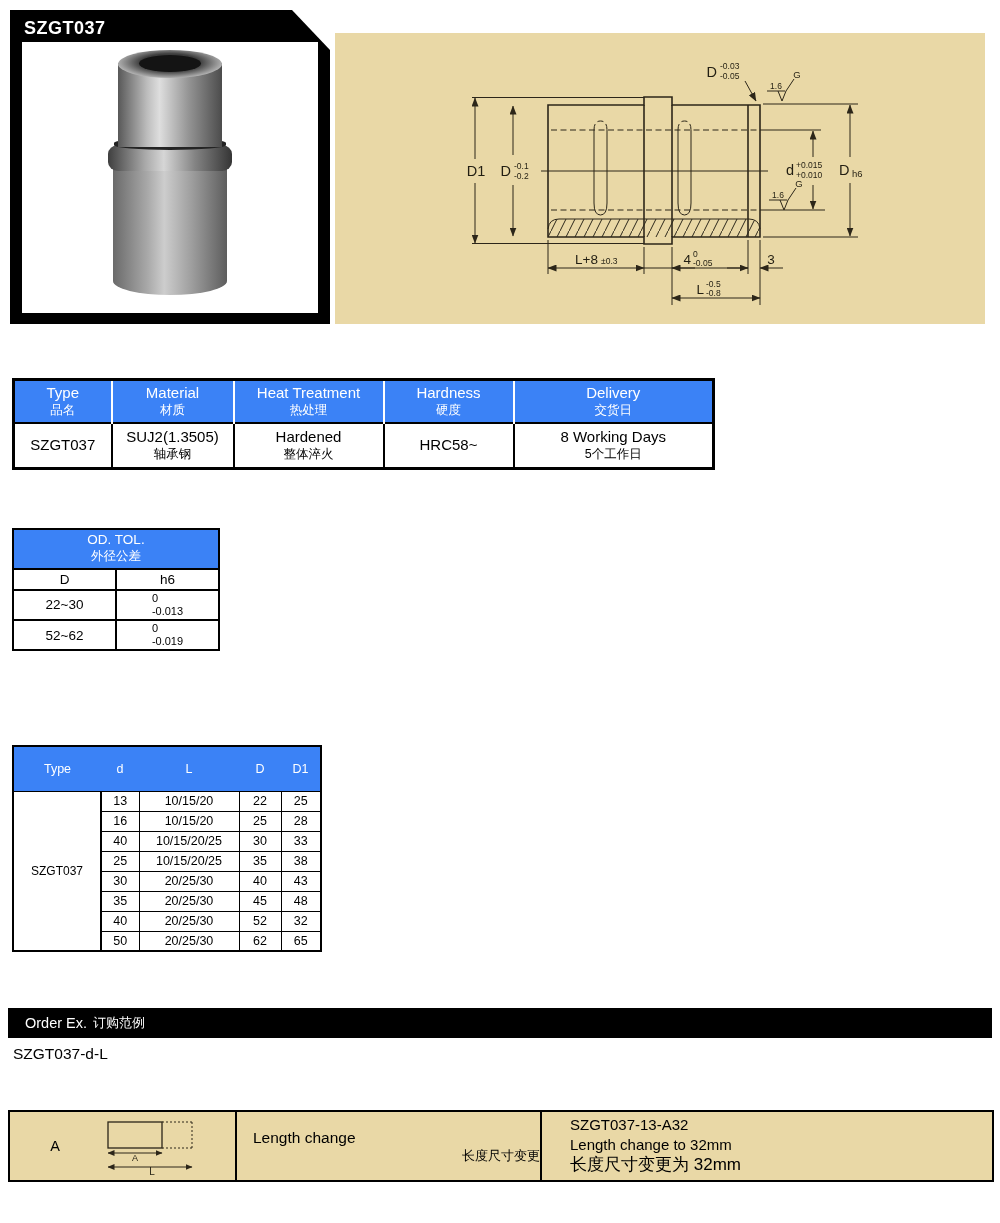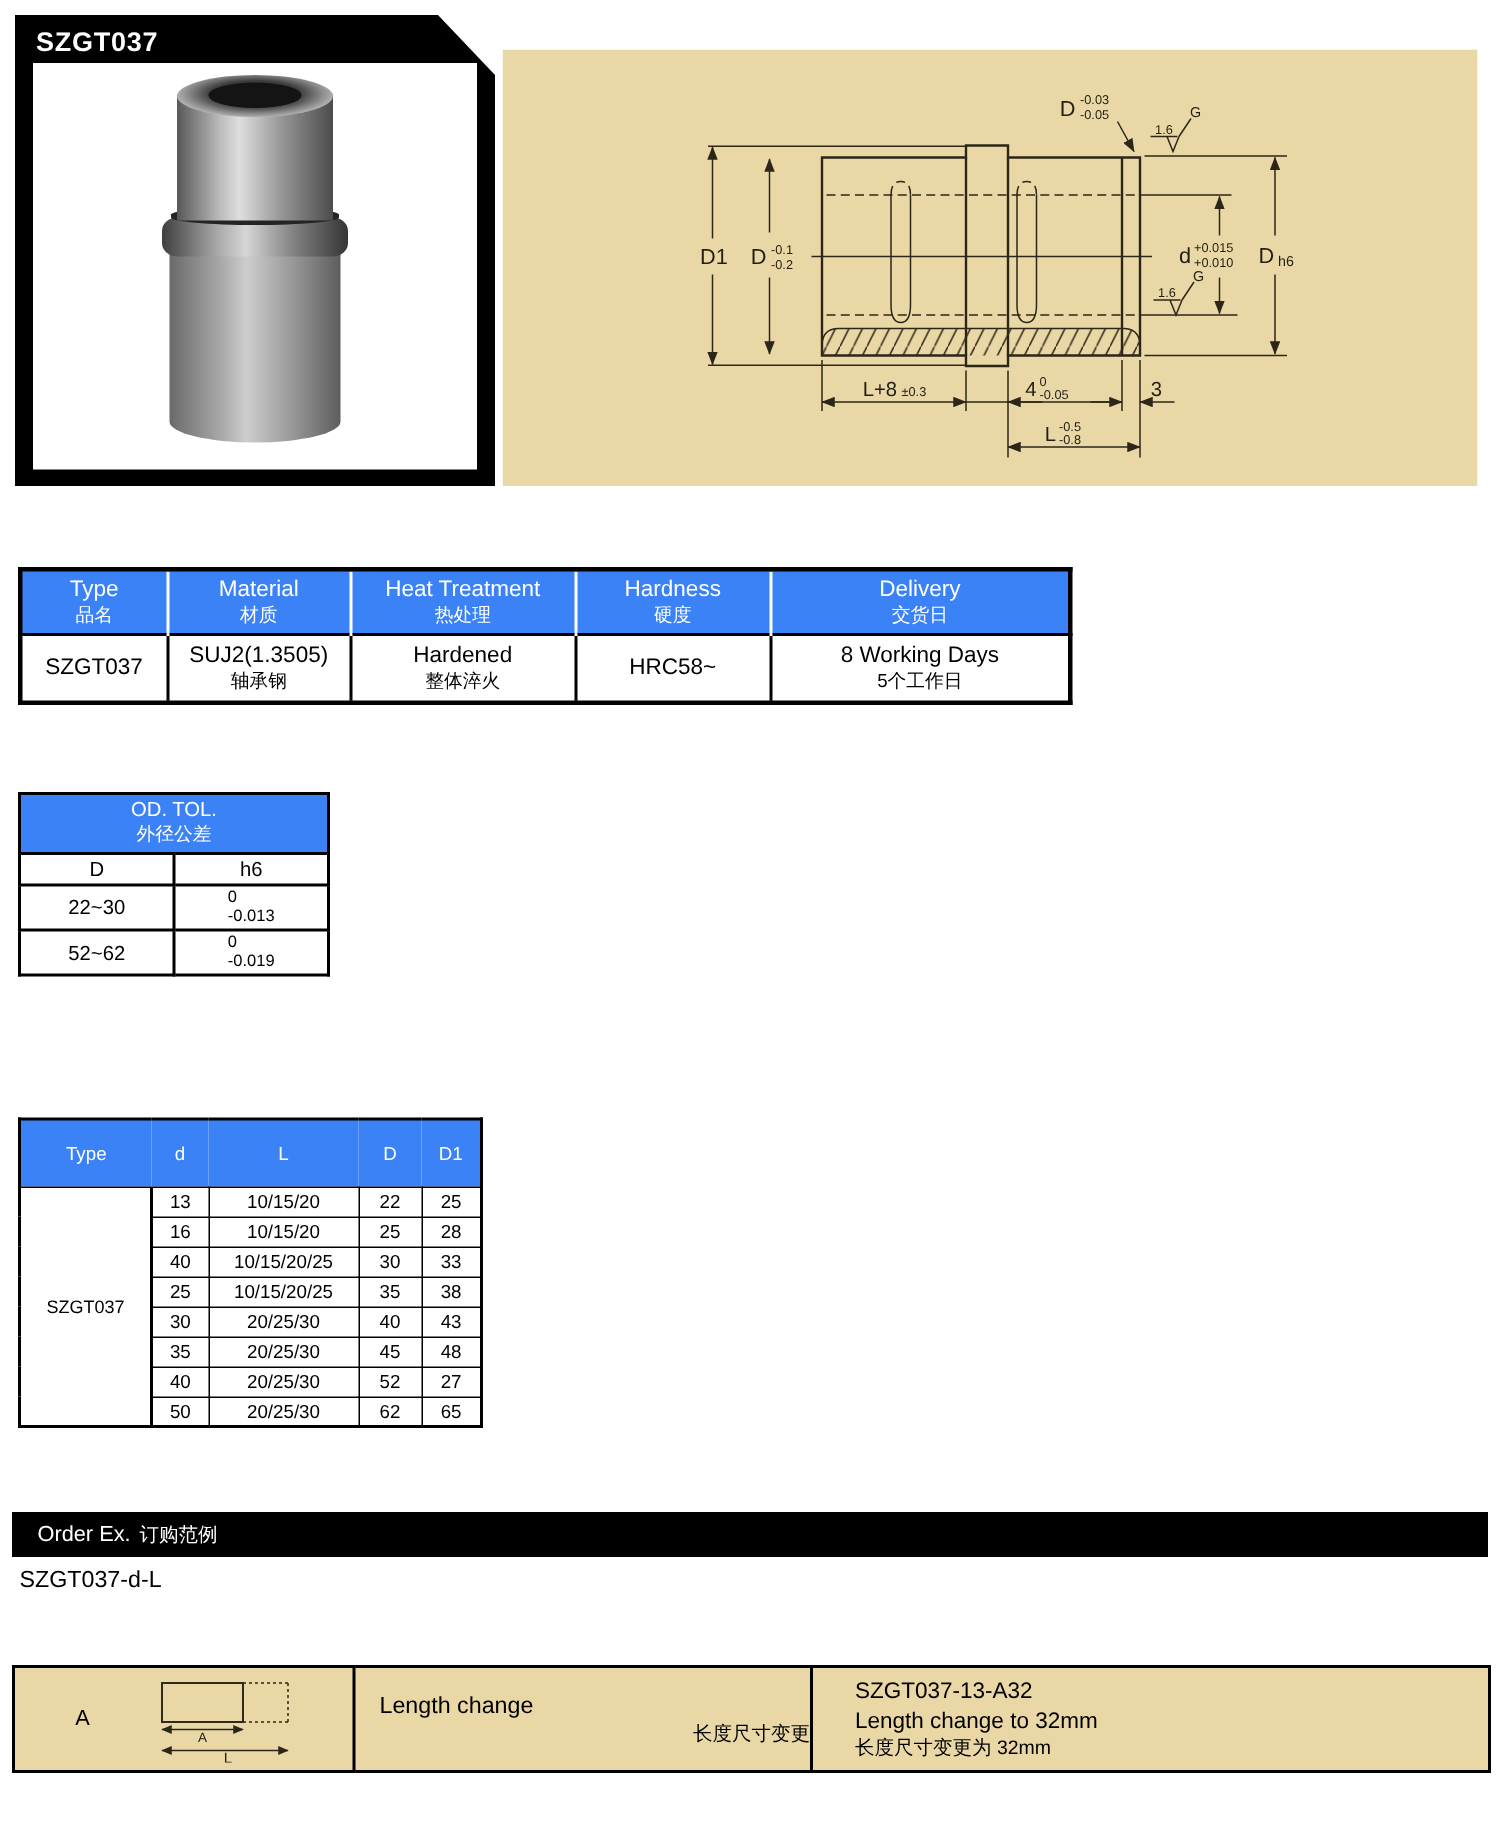--- a/index.html
+++ b/index.html
@@ -97,21 +97,21 @@
   .t-alt { position:absolute; left:8px; top:1110px; width:984px; border:2.5px solid #000; }
   .t-alt th { height:27px; font-size:13.5px; padding:0; }
   .t-alt th .zh { display:inline; font-size:12.5px; margin-left:8px; }
   .t-alt td { border:2px solid #000; background:#e9d8a6; vertical-align:middle; }
   .alt-cell1 { display:flex; align-items:center; justify-content:flex-start; height:68px; }
   .alt-code { width:90px; text-align:center; font-size:14.5px; }
   .alt-desc { padding-left:16px;margin-left:20px; }
   .alt-desc .en { font-size:15.5px; } .alt-desc .zh { font-size:13px;text-align:right; }
   .alt-order { padding-left:28px; }
   .alt-order div { font-size:15px; line-height:1.3; }
-  .alt-order .zh { font-size:13px; }
+  .alt-order .zh { font-size:17px; }
 </style>
 </head>
 <body>
 
 <div class="product-card">
   <div class="product-title">SZGT037</div>
   <div class="photo-area">
     <div class="bushing">
       <div class="b-body"></div>
       <div class="b-flange"></div>
@@ -355,21 +355,21 @@
   <tr>
         <td>35</td>
         <td>20/25/30</td>
         <td>45</td>
         <td>48</td>
       </tr>
   <tr>
         <td>40</td>
         <td>20/25/30</td>
         <td>52</td>
-        <td>27</td>
+        <td>32</td>
       </tr>
   <tr>
         <td>50</td>
         <td>20/25/30</td>
         <td>62</td>
         <td>65</td>
       </tr>
 </tbody>
   </table>
 

